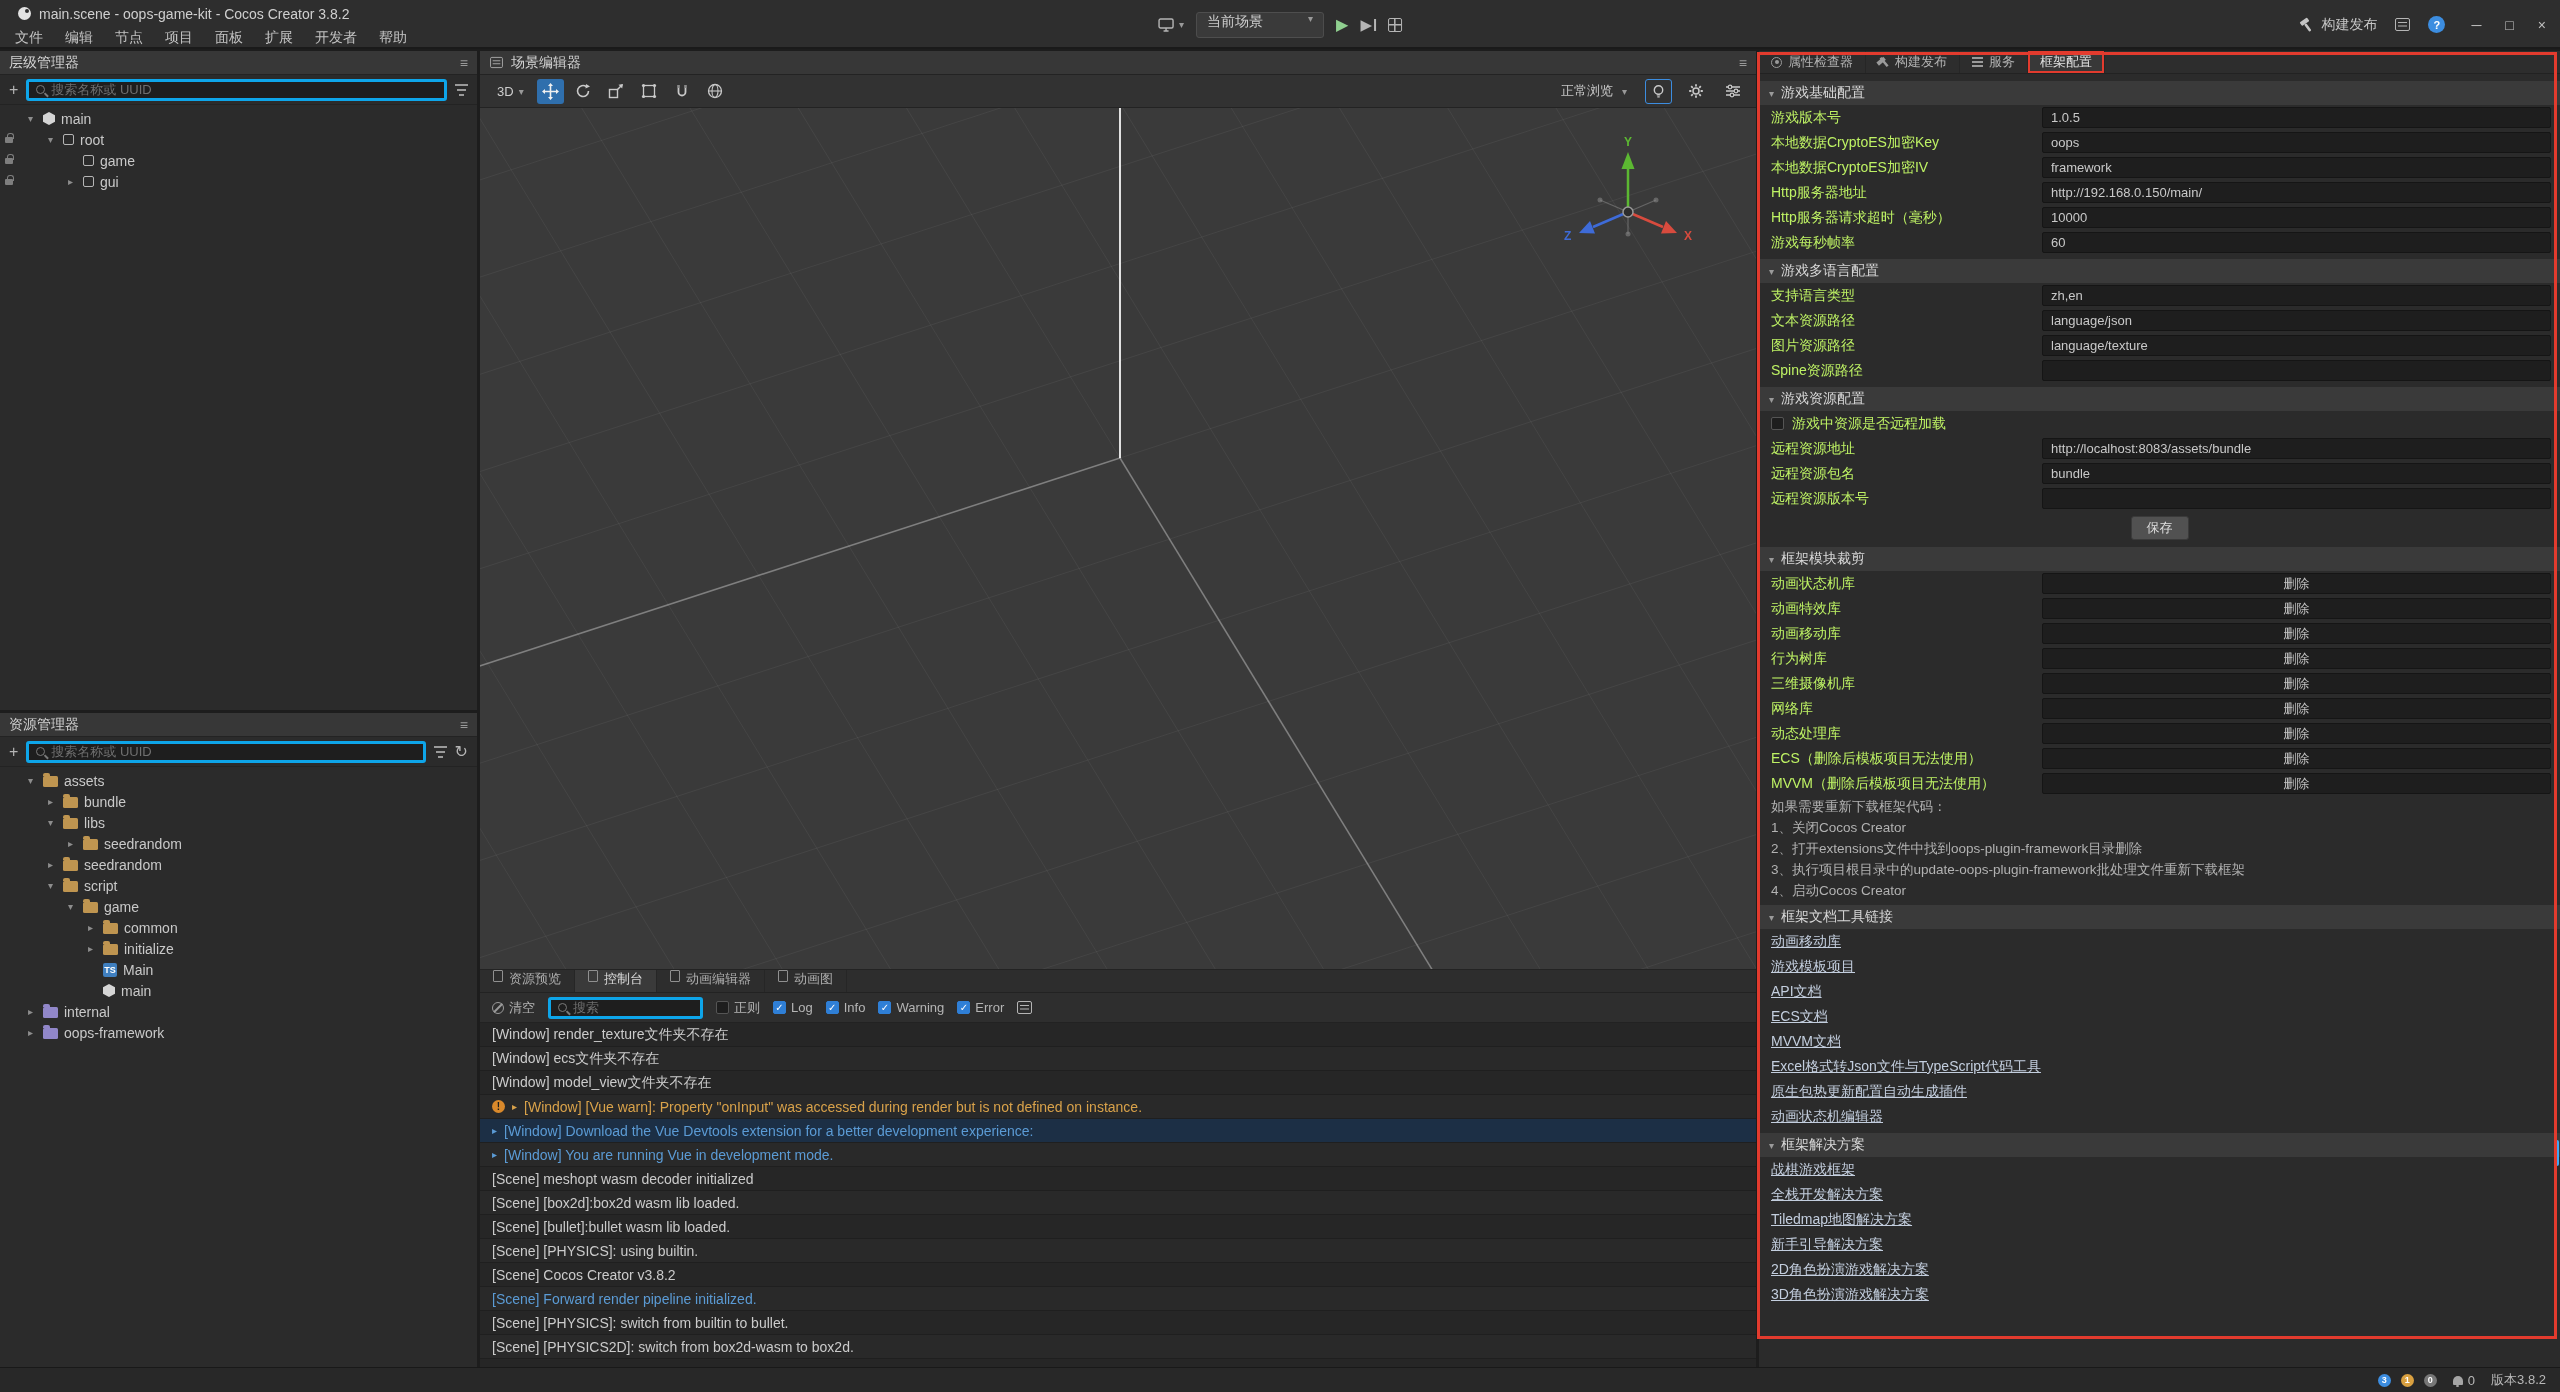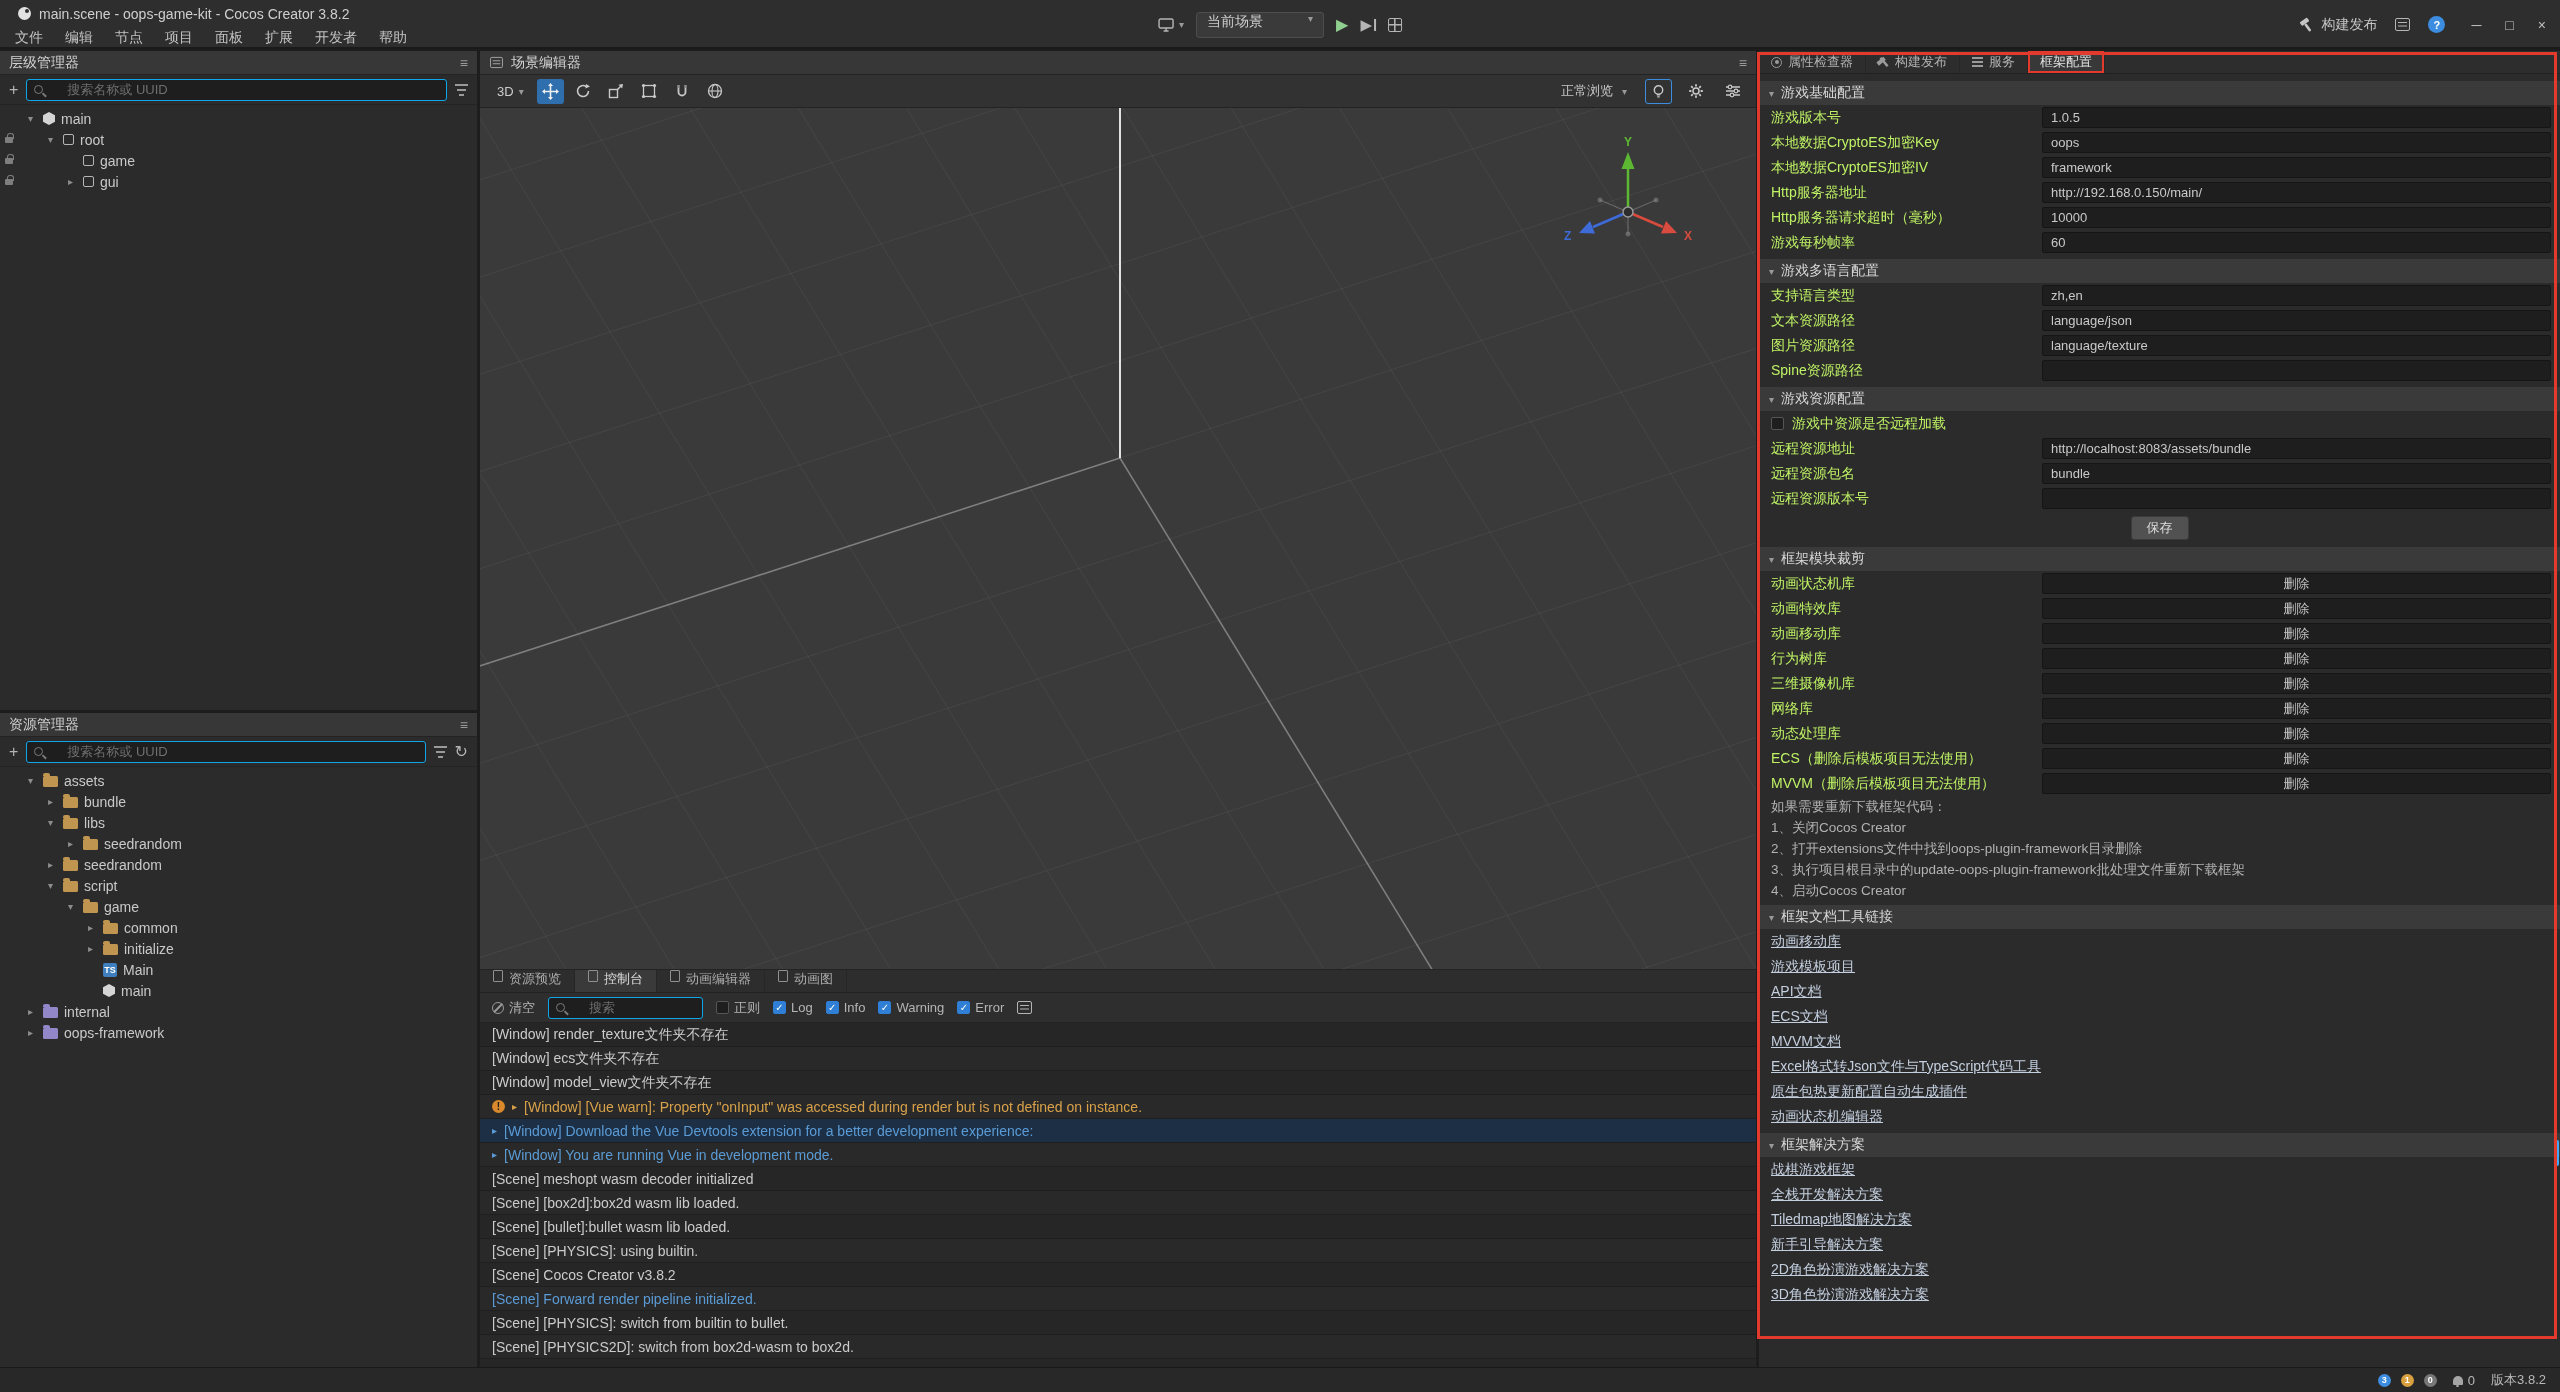--- a/index.html
+++ b/index.html
@@ -30,21 +30,21 @@
 .help-btn{width:17px;height:17px;border-radius:50%;background:#3c8de0;color:#fff;font-size:11px;font-weight:bold;display:flex;align-items:center;justify-content:center;}
 .win-btns{display:flex;align-items:center;gap:24px;margin-left:8px;font-size:14px;color:#c0c0c0;}
 
 
 .panel{background:#2b2b2b;display:flex;flex-direction:column;overflow:hidden;}
 .panel-header{height:24px;background:#373737;display:flex;align-items:center;padding:0 9px;gap:7px;border-bottom:1px solid #232323;flex-shrink:0;}
 .panel-title{font-size:14px;color:#d2d2d2;white-space:nowrap;}
 .header-menu-icon{margin-left:auto;color:#9a9a9a;font-size:14px;}
 .search-row{display:flex;align-items:center;gap:8px;height:30px;padding:0 9px;border-bottom:1px solid #232323;flex-shrink:0;}
 .sm-btn{color:#b5b5b5;font-size:16px;line-height:1;}
-.search-box{flex:1;display:flex;align-items:center;gap:24px;height:22px;background:#1e1e1e;border:1px solid #0ea5e9;border-radius:3px;padding:0 7px;min-width:0;}
+.search-box{flex:1;display:flex;align-items:center;gap:6px;height:22px;background:#1e1e1e;border:3px solid #0ea5e9;border-radius:3px;padding:0 7px;min-width:0;}
 .search-box input{flex:1;background:transparent;border:none;outline:none;color:#bbb;font-size:13px;font-family:inherit;min-width:0;}
 .search-box input::placeholder{color:#6f6f6f;}
 .icon-search{width:9px;height:9px;border:1.5px solid #7a7a7a;border-radius:50%;position:relative;flex-shrink:0;}
 .icon-search::after{content:"";position:absolute;width:5px;height:1.5px;background:#7a7a7a;transform:rotate(45deg);left:7px;top:8px;}
 .filter-icon{width:13px;height:12px;flex-shrink:0;background:linear-gradient(#9a9a9a,#9a9a9a) top center/13px 2px no-repeat,linear-gradient(#9a9a9a,#9a9a9a) center/9px 2px no-repeat,linear-gradient(#9a9a9a,#9a9a9a) bottom center/5px 2px no-repeat;}
 
 
 .left-col{position:absolute;top:51px;left:0;width:477px;bottom:25px;display:flex;flex-direction:column;background:#1d1d1d;}
 .hierarchy-panel{height:659px;}
 .assets-panel{flex:1;margin-top:3px;}

